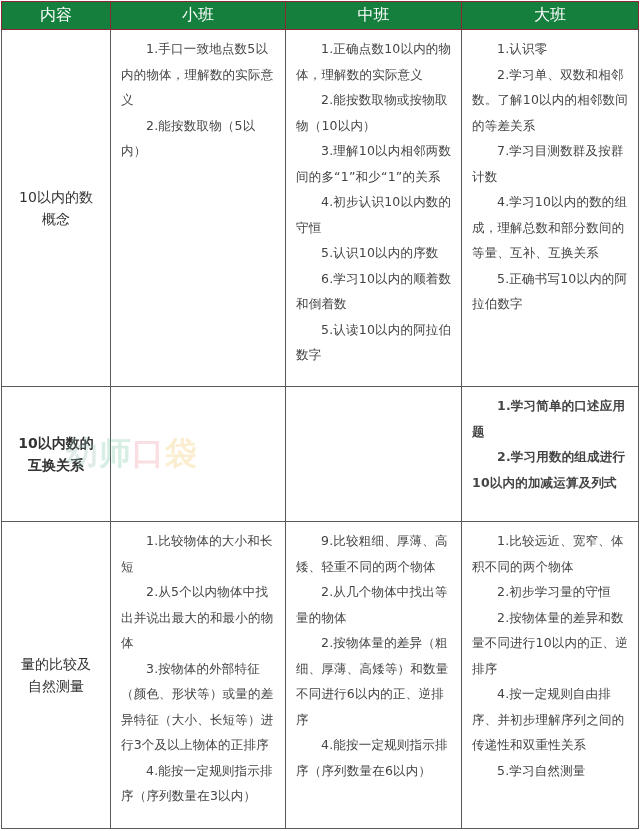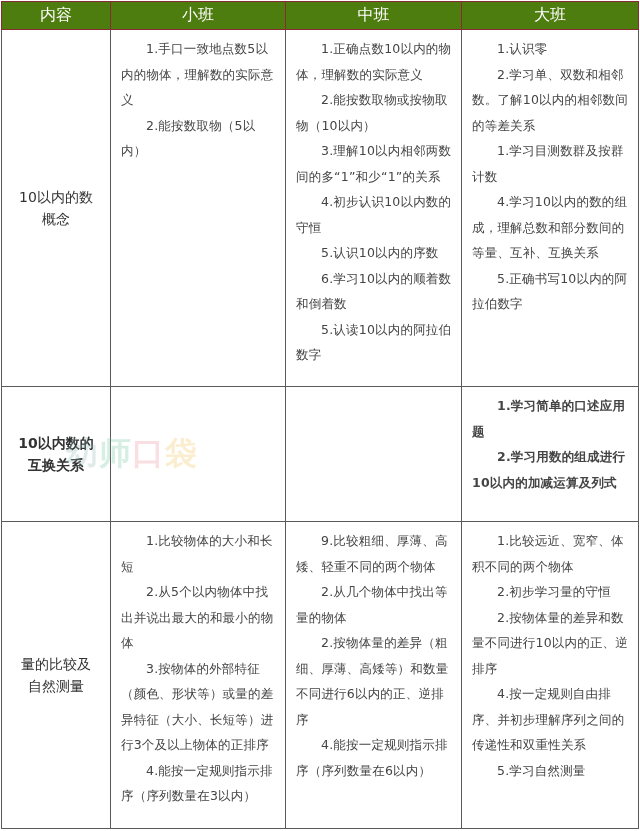--- a/index.html
+++ b/index.html
@@ -25,21 +25,21 @@
       top: 1px;
       width: 637px;
       border-collapse: collapse;
       table-layout: fixed;
     }
     table.curriculum th,
     table.curriculum td {
       border: 1.5px solid #5a5a5a;
     }
     table.curriculum thead th {
-      background: #4d7c0f;
+      background: #15803d;
       color: #ffffff;
       font-weight: normal;
       font-size: 16px;
       height: 27px;
       padding: 0;
       text-align: center;
       vertical-align: middle;
       border-color: #8a2a35;
     }
     col.c0 { width: 109px; }
@@ -122,21 +122,21 @@
           <p class="item">2.能按数取物或按物取物（10以内）</p>
           <p class="item">3.理解10以内相邻两数间的多“1”和少“1”的关系</p>
           <p class="item">4.初步认识10以内数的守恒</p>
           <p class="item">5.认识10以内的序数</p>
           <p class="item">6.学习10以内的顺着数和倒着数</p>
           <p class="item">5.认读10以内的阿拉伯数字</p>
         </td>
         <td class="cell">
           <p class="item">1.认识零</p>
           <p class="item">2.学习单、双数和相邻数。了解10以内的相邻数间的等差关系</p>
-          <p class="item">1.学习目测数群及按群计数</p>
+          <p class="item">7.学习目测数群及按群计数</p>
           <p class="item">4.学习10以内的数的组成，理解总数和部分数间的等量、互补、互换关系</p>
           <p class="item">5.正确书写10以内的阿拉伯数字</p>
         </td>
       </tr>
 
       <tr class="row2">
         <td class="topic">
           <div>10以内数的</div>
           <div>互换关系</div>
         </td>

